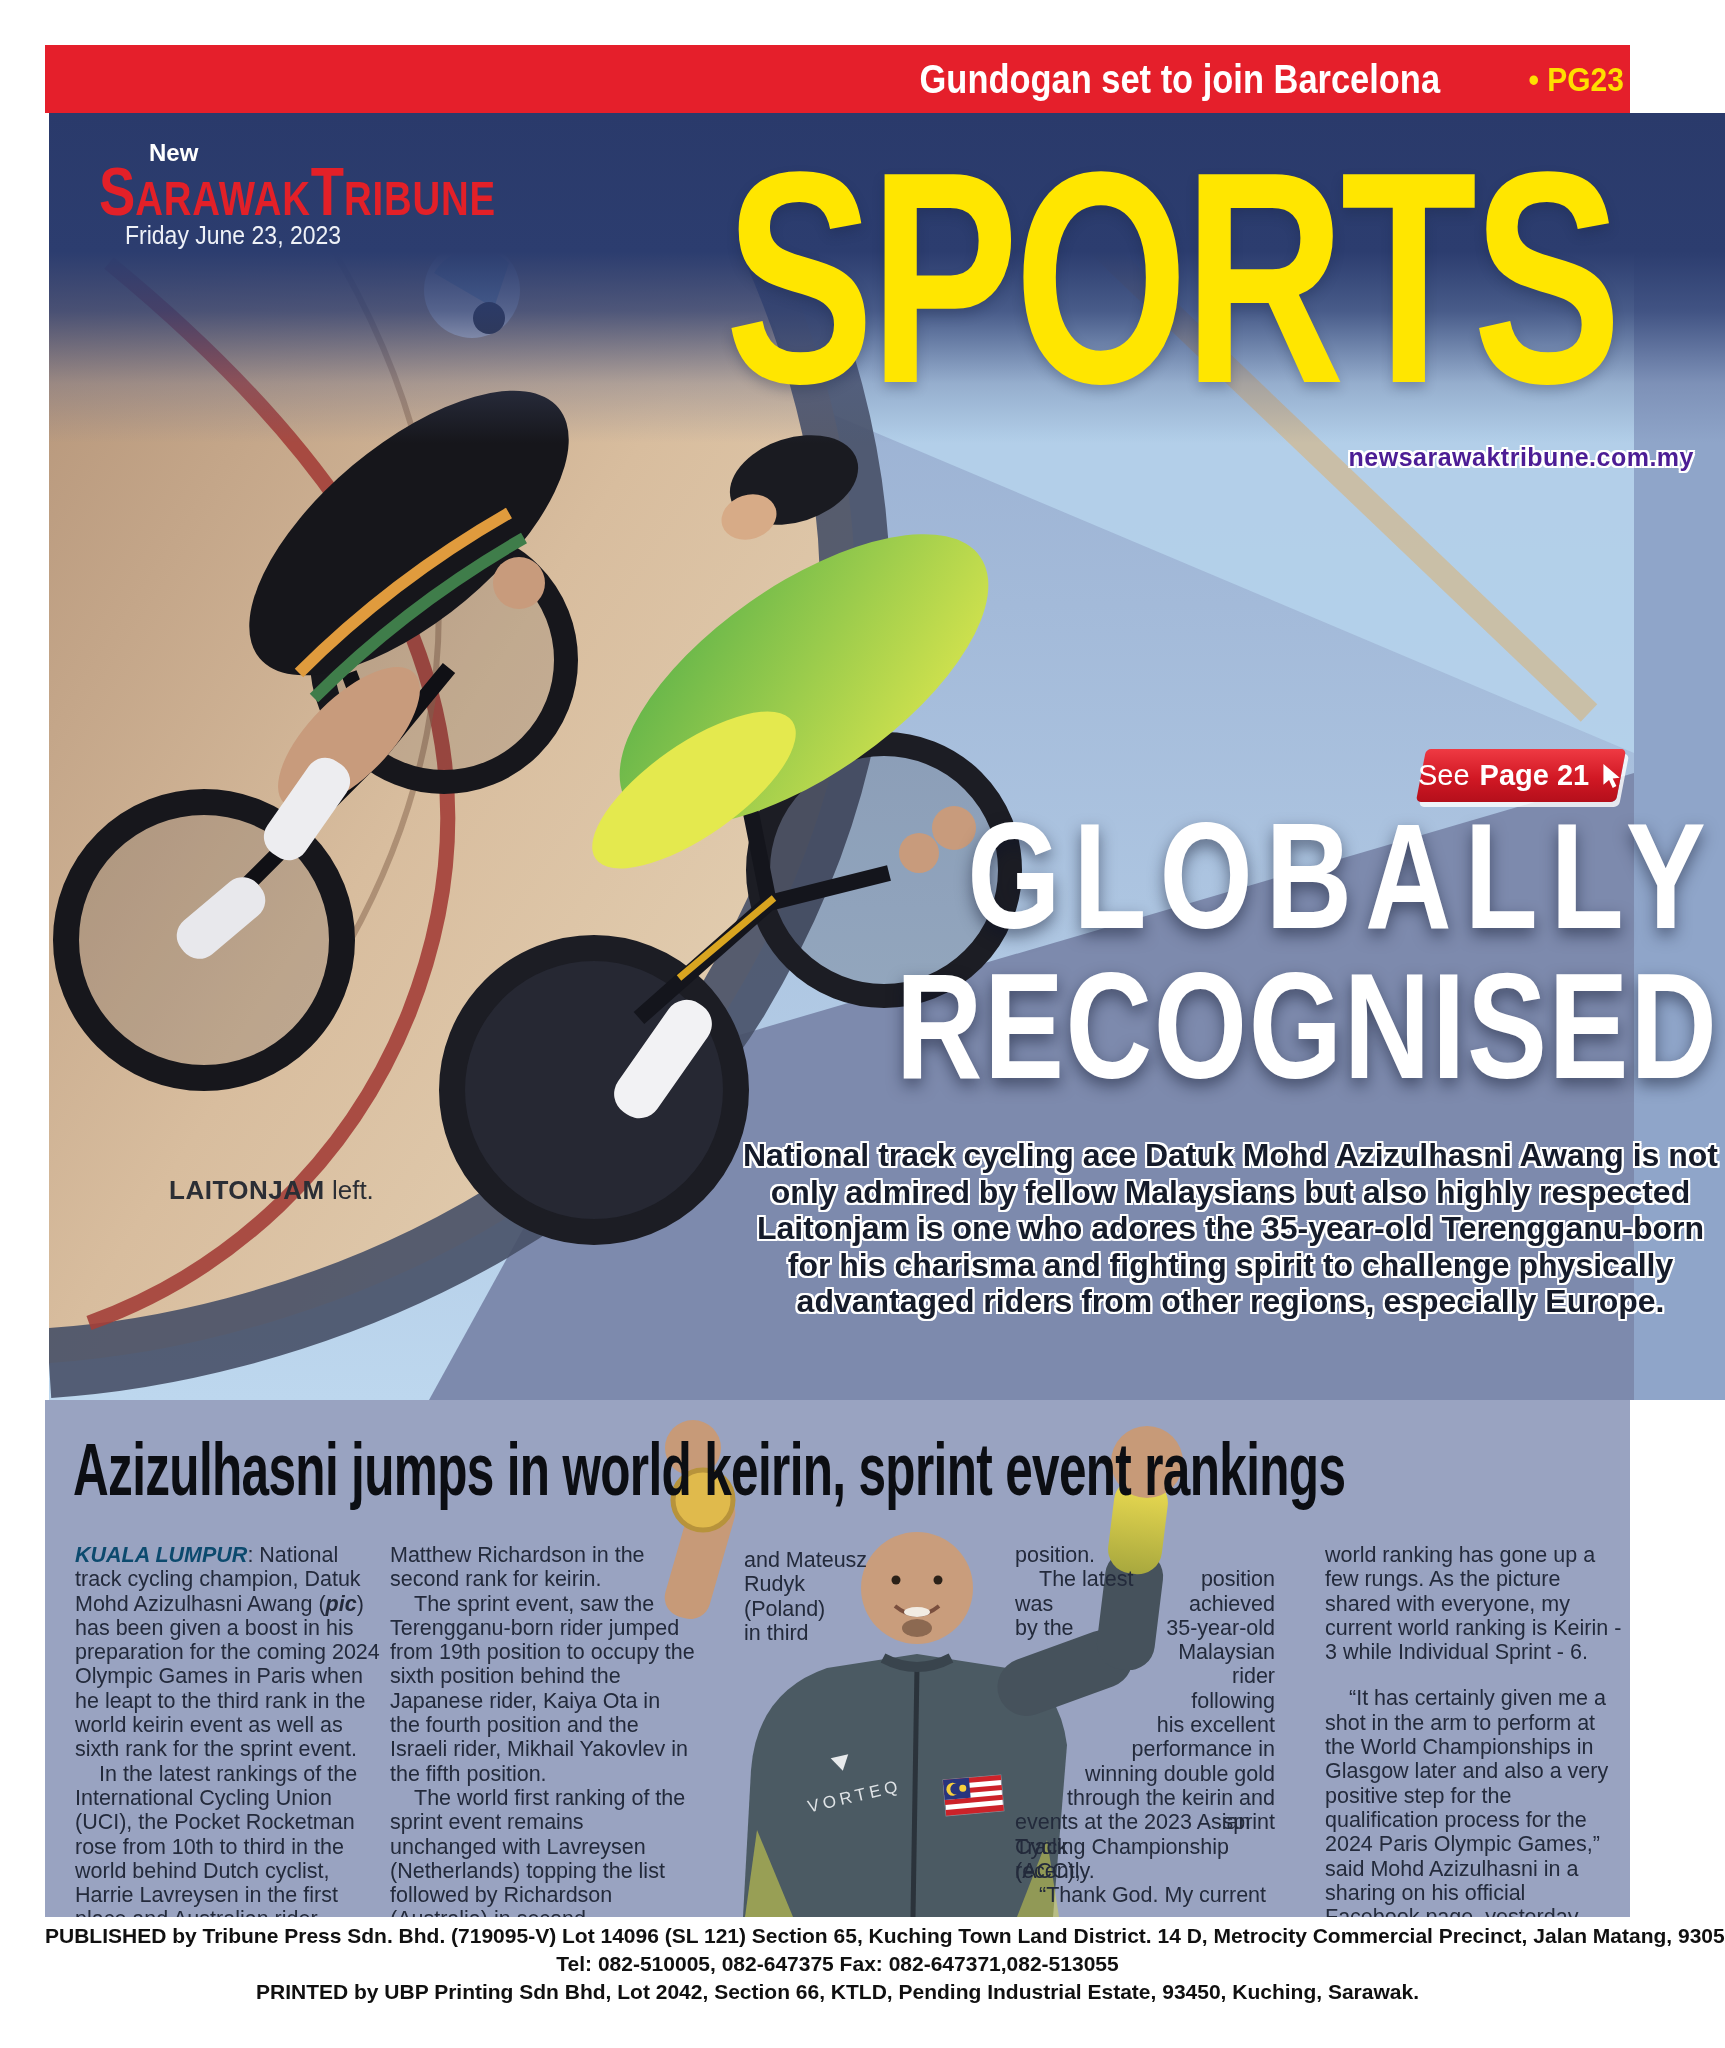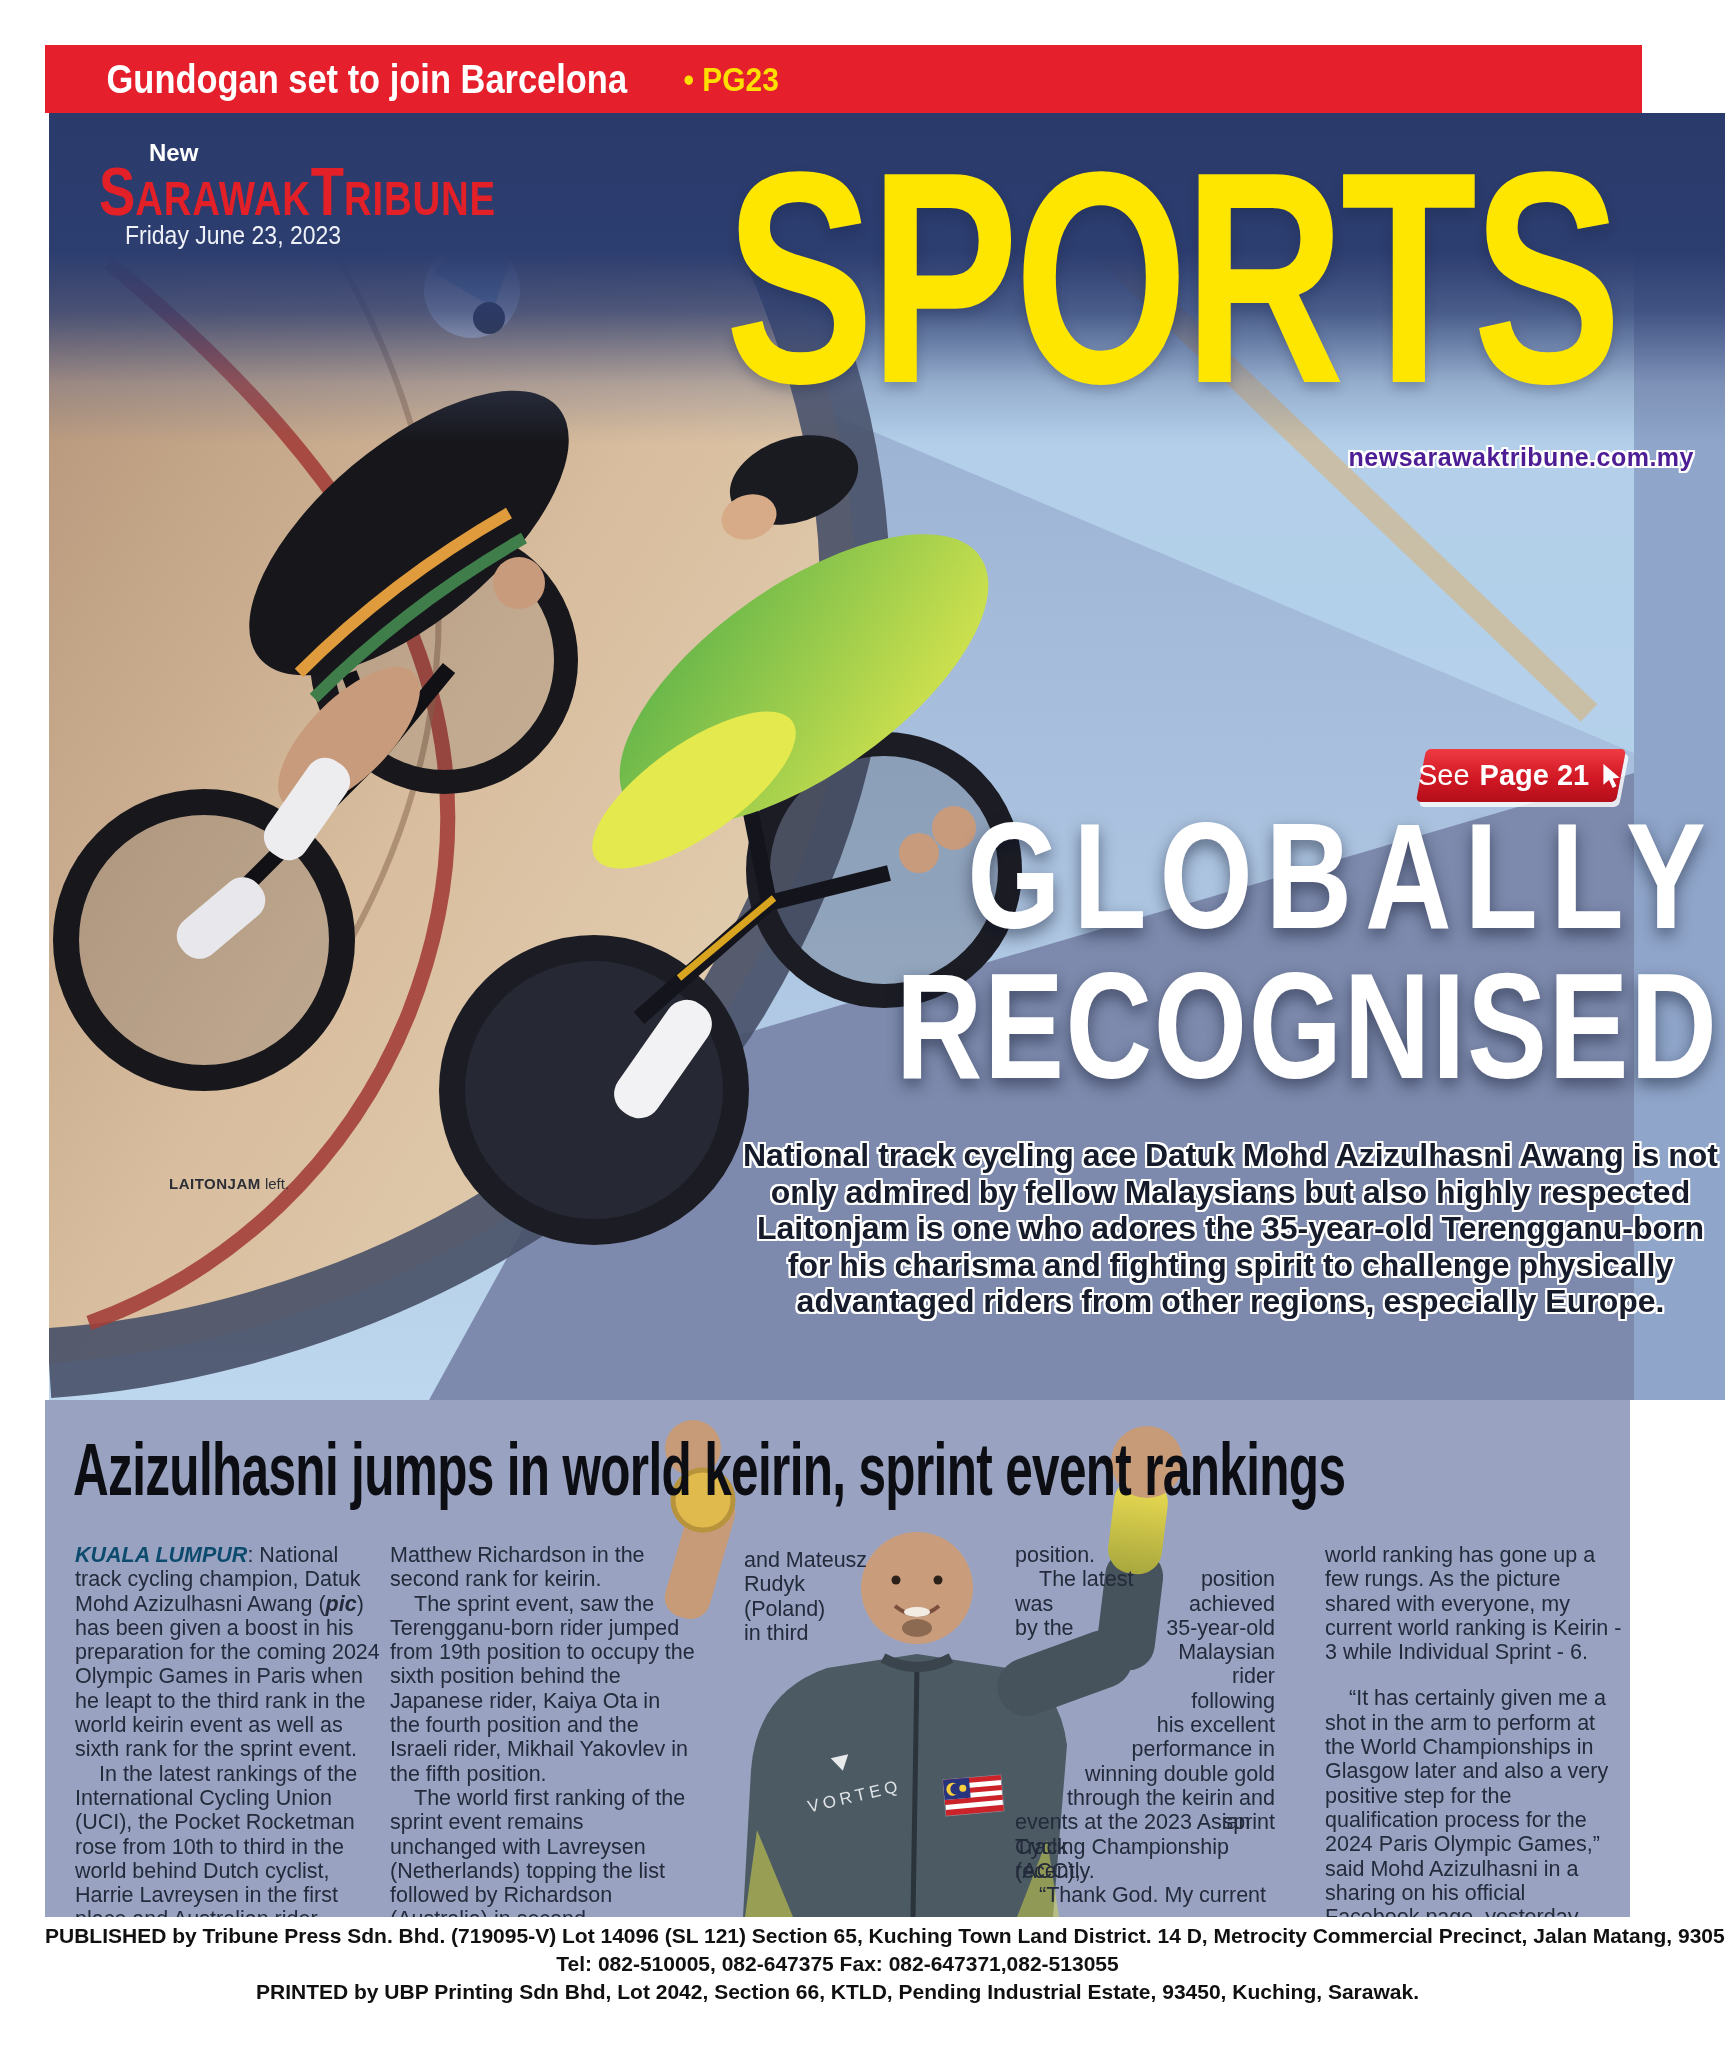--- a/index.html
+++ b/index.html
@@ -1,21 +1,21 @@
 <!DOCTYPE html>
 <html><head>
 <meta charset="utf-8">
 <style>
   html,body{margin:0;padding:0;background:#ffffff;}
   .page{position:relative;width:1725px;height:2048px;background:#ffffff;overflow:hidden;
         font-family:"Liberation Sans",sans-serif;}
 
   
   .banner{position:absolute;left:45px;top:45px;width:1585px;height:68px;background:#e51f2b;
-          display:flex;align-items:center;justify-content:flex-start;gap:0;padding-left:12px;}
+          display:flex;align-items:center;justify-content:flex-end;gap:32px;}
   .banner .head{color:#ffffff;font-size:41px;font-weight:800;white-space:nowrap;
                 transform:scaleX(.84);transform-origin:center;}
   .banner .pg{color:#ffdf00;font-size:34px;font-weight:800;white-space:nowrap;
               transform:scaleX(.88);transform-origin:center;}
 
   
   .cover{position:absolute;left:49px;top:113px;width:1699px;height:1287px;background:#8fa5c9;overflow:hidden;}
   .cover .art{position:absolute;left:0;top:0;}
   .navy{position:absolute;left:0;top:0;width:100%;height:330px;
         background:linear-gradient(180deg,#2a3a6b 0%,#2c3d6f 42%,rgba(46,63,114,.8) 60%,rgba(84,98,142,.3) 82%,rgba(0,0,0,0) 100%);}
@@ -52,21 +52,21 @@
                       white-space:nowrap;text-shadow:0 7px 18px rgba(12,18,40,.5);}
   .cover-headline .hl1{letter-spacing:16px;}
   .cover-headline .hl2{letter-spacing:2px;}
 
   .standfirst{position:absolute;right:30px;top:1024px;text-align:center;color:#151b2a;
               font-size:32px;font-weight:700;line-height:36.5px;}
   .standfirst div{white-space:nowrap;
     text-shadow:-2px 0 0 #fff,2px 0 0 #fff,0 -2px 0 #fff,0 2px 0 #fff,
                 -2px -2px 0 #fff,2px 2px 0 #fff,-2px 2px 0 #fff,2px -2px 0 #fff;}
 
-  .caption{position:absolute;left:120px;top:1062px;font-size:15px;color:#2b2e35;white-space:nowrap;}
+  .caption{position:absolute;left:120px;top:1062px;font-size:26px;color:#2b2e35;white-space:nowrap;}
   .caption b{font-weight:800;letter-spacing:.5px;}
 
   
   .section{position:absolute;left:45px;top:1400px;width:1585px;height:517px;background:#99a3c1;overflow:hidden;}
   .celeb{position:absolute;left:0;top:0;}
   .art-headline{position:absolute;left:28px;top:26px;font-size:75px;font-weight:800;color:#0c0e13;
                 transform:scaleX(.66);transform-origin:left;white-space:nowrap;letter-spacing:-1px;z-index:3;}
 
   .col{position:absolute;top:143px;font-size:21.5px;line-height:24.3px;color:#232a3b;z-index:3;}
   .col p{margin:0;}

